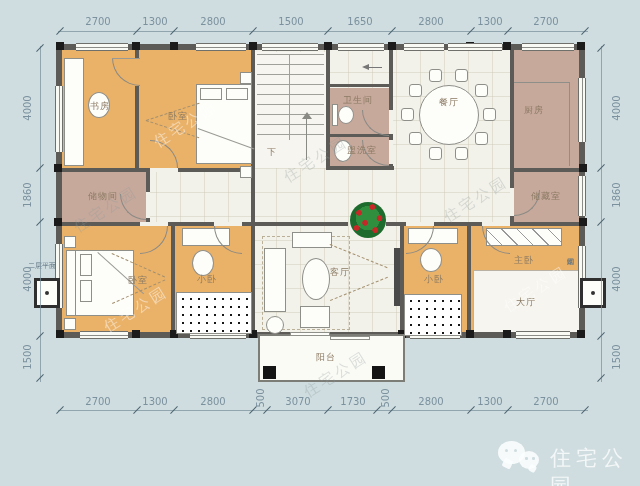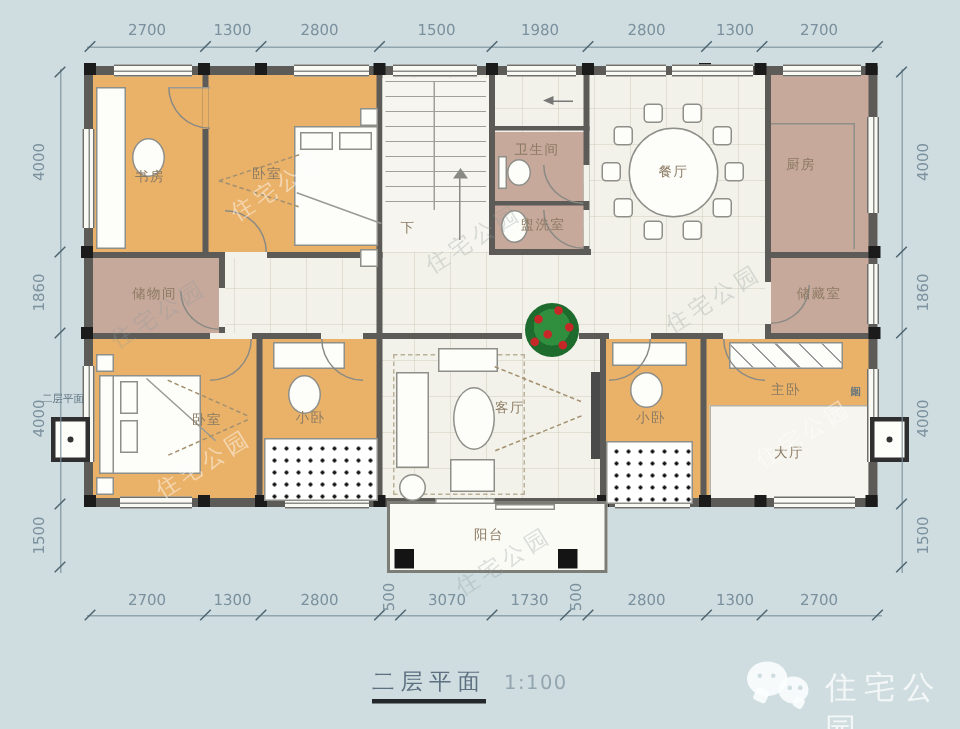--- a/index.html
+++ b/index.html
@@ -233,26 +233,26 @@
   <div class="arc br" style="left:406px;top:226px;width:28px;height:28px"></div>
   <div class="arc bl" style="left:482px;top:226px;width:28px;height:28px"></div>
   <div class="a" style="left:368px;top:67px;width:14px;height:1px;background:#777"></div>
   <div class="a" style="left:362px;top:64px;width:0;height:0;border-top:3.5px solid transparent;border-bottom:3.5px solid transparent;border-right:7px solid #777"></div>
 
   <div class="a" style="left:34px;top:278px;width:26px;height:30px;background:#fdfdf9;border:3px solid #2f2f2f;box-sizing:border-box"></div>
   <div class="a" style="left:45px;top:291px;width:4px;height:4px;background:#333;border-radius:50%"></div>
   <div class="a" style="left:580px;top:278px;width:26px;height:30px;background:#fdfdf9;border:3px solid #2f2f2f;box-sizing:border-box"></div>
   <div class="a" style="left:591px;top:291px;width:4px;height:4px;background:#333;border-radius:50%"></div>
 
-  <div class="lbl" style="left:100px;top:118px">书房</div>
+  <div class="lbl" style="left:100px;top:106px">书房</div>
   <div class="lbl" style="left:178px;top:116px">卧室</div>
   <div class="lbl" style="left:103px;top:196px">储物间</div>
   <div class="lbl" style="left:358px;top:100px">卫生间</div>
   <div class="lbl" style="left:362px;top:150px">盥洗室</div>
-  <div class="lbl" style="left:449px;top:115px">餐厅</div>
+  <div class="lbl" style="left:449px;top:102px">餐厅</div>
   <div class="lbl" style="left:534px;top:110px">厨房</div>
   <div class="lbl" style="left:546px;top:196px">储藏室</div>
   <div class="lbl" style="left:138px;top:280px">卧室</div>
   <div class="lbl" style="left:207px;top:279px">小卧</div>
   <div class="lbl" style="left:340px;top:272px">客厅</div>
   <div class="lbl" style="left:434px;top:279px">小卧</div>
   <div class="lbl" style="left:524px;top:260px">主卧</div>
   <div class="lbl" style="left:526px;top:302px">大厅</div>
   <div class="lbl" style="left:326px;top:357px">阳台</div>
   <div class="lbl" style="left:272px;top:152px">下</div>
@@ -274,21 +274,21 @@
   <div class="tick" style="left:253px;top:31px"></div>
   <div class="tick" style="left:328px;top:31px"></div>
   <div class="tick" style="left:392px;top:31px"></div>
   <div class="tick" style="left:471px;top:31px"></div>
   <div class="tick" style="left:508px;top:31px"></div>
   <div class="tick" style="left:585px;top:31px"></div>
   <div class="dimt" style="left:98px;top:21px">2700</div>
   <div class="dimt" style="left:155px;top:21px">1300</div>
   <div class="dimt" style="left:213px;top:21px">2800</div>
   <div class="dimt" style="left:291px;top:21px">1500</div>
-  <div class="dimt" style="left:360px;top:21px">1980</div>
+  <div class="dimt" style="left:360px;top:21px">1650</div>
   <div class="dimt" style="left:431px;top:21px">2800</div>
   <div class="dimt" style="left:490px;top:21px">1300</div>
   <div class="dimt" style="left:546px;top:21px">2700</div>
 
   <div class="dline" style="left:58px;top:410px;width:530px;height:1px"></div>
   <div class="tick" style="left:60px;top:410px"></div>
   <div class="tick" style="left:137px;top:410px"></div>
   <div class="tick" style="left:174px;top:410px"></div>
   <div class="tick" style="left:253px;top:410px"></div>
   <div class="tick" style="left:267px;top:410px"></div>
@@ -324,23 +324,20 @@
   <div class="tick" style="left:601px;top:48px"></div>
   <div class="tick" style="left:601px;top:168px"></div>
   <div class="tick" style="left:601px;top:222px"></div>
   <div class="tick" style="left:601px;top:336px"></div>
   <div class="tick" style="left:601px;top:378px"></div>
   <div class="dimt rot" style="left:616px;top:108px">4000</div>
   <div class="dimt rot" style="left:616px;top:195px">1860</div>
   <div class="dimt rot" style="left:616px;top:279px">4000</div>
   <div class="dimt rot" style="left:616px;top:357px">1500</div>
 
-  <div class="a" style="left:248px;top:444px">
-    <span class="title-name">二层平面</span><span class="title-scale">1:100</span>
-  </div>
 
   <div class="a" style="left:498px;top:438px;width:46px;height:38px">
     <div class="bubble" style="left:0;top:3px;width:27px;height:23px"></div>
     <div class="bubble" style="left:5px;top:21px;width:9px;height:9px;border-radius:2px;transform:rotate(25deg)"></div>
     <div class="eye" style="left:7px;top:11px;width:3px;height:3px"></div>
     <div class="eye" style="left:16px;top:11px;width:3px;height:3px"></div>
     <div class="bubble" style="left:21px;top:13px;width:20px;height:18px"></div>
     <div class="bubble" style="left:31px;top:27px;width:7px;height:7px;border-radius:2px;transform:rotate(30deg)"></div>
     <div class="eye" style="left:27px;top:19px;width:2.5px;height:2.5px"></div>
     <div class="eye" style="left:34px;top:19px;width:2.5px;height:2.5px"></div>

